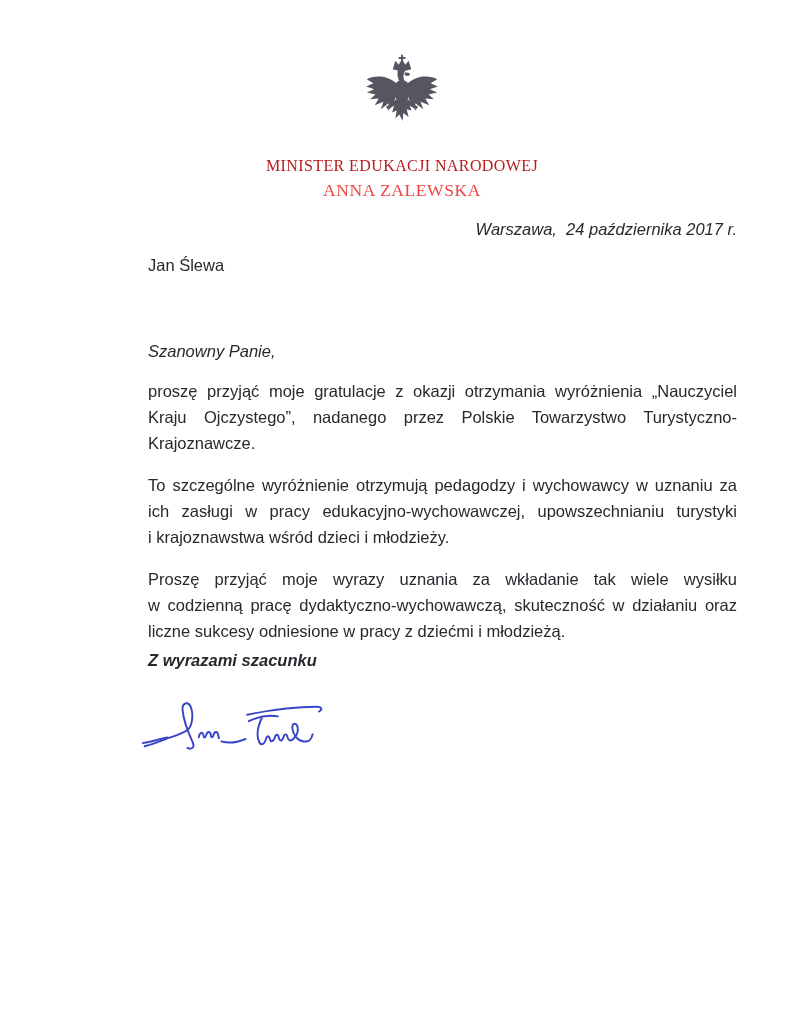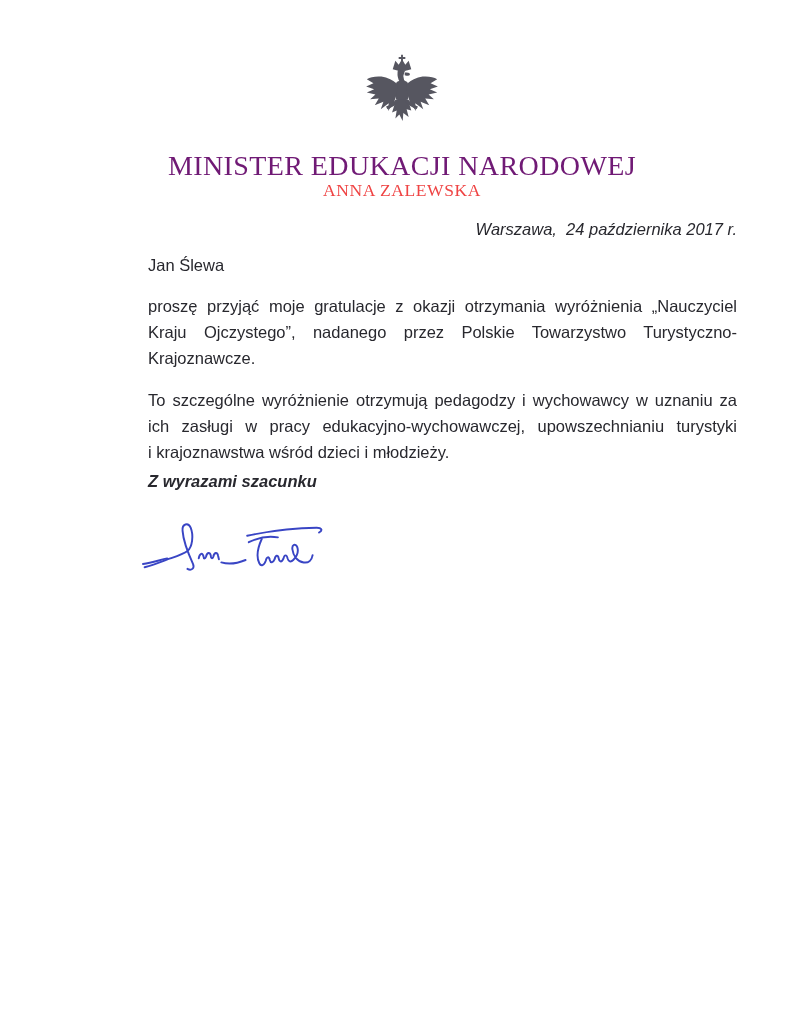--- a/index.html
+++ b/index.html
@@ -24,24 +24,24 @@
     padding-top: 54px;
     text-align: center;
   }
   .emblem-svg {
     display: inline-block;
   }
   .sender-title {
     margin: 6px 0 0 0;
     font-family: "Liberation Serif", serif;
     font-weight: normal;
-    font-size: 28px;
+    font-size: 16px;
     line-height: 26px;
     letter-spacing: 0.4px;
-    color: #701a75;
+    color: #b91c1c;
   }
   .sender-name {
     margin: 1px 0 0 0;
     font-family: "Liberation Serif", serif;
     font-weight: normal;
     font-size: 17.5px;
     line-height: 20px;
     letter-spacing: 0.6px;
     color: #ef4444;
   }
@@ -122,23 +122,25 @@
   </div>
 
   <div class="content">
 
     <div class="dateline">Warszawa,&nbsp; 24 października 2017 r.</div>
 
     <div class="recipient">
       <div>Jan Ślewa</div>
     </div>
 
+    <p class="salutation">Szanowny Panie,</p>
 
     <p class="para">proszę przyjąć moje gratulacje z&nbsp;okazji otrzymania wyróżnienia „Nauczyciel Kraju Ojczystego”, nadanego przez Polskie Towarzystwo Turystyczno-Krajoznawcze.</p>
     <p class="para">To szczególne wyróżnienie otrzymują pedagodzy i&nbsp;wychowawcy w&nbsp;uznaniu za ich zasługi w&nbsp;pracy edukacyjno-wychowawczej, upowszechnianiu turystyki i&nbsp;krajoznawstwa wśród dzieci i&nbsp;młodzieży.</p>
+    <p class="para">Proszę przyjąć moje wyrazy uznania za wkładanie tak wiele wysiłku w&nbsp;codzienną pracę dydaktyczno-wychowawczą, skuteczność w&nbsp;działaniu oraz liczne sukcesy odniesione w&nbsp;pracy z&nbsp;dziećmi i&nbsp;młodzieżą.</p>
 
     <p class="closing">Z wyrazami szacunku</p>
 
     <div class="signature-wrap">
       <svg class="signature-svg" width="195" height="63" viewBox="0 0 240 78" aria-hidden="true">
         <g fill="none" stroke="#2936c0" stroke-width="2.4" stroke-linecap="round" stroke-linejoin="round" opacity="0.92">
 
           <path d="M3,57 C14,55 24,52 33,50"></path>
           <path d="M5,61 C16,58 26,54 34,51 C46,47 53,45 58,41 C64,36 66,22 62,12 C59,5 51,7 52,16 C53,30 59,44 65,57 C67,62 63,66 58,63"></path>
 

